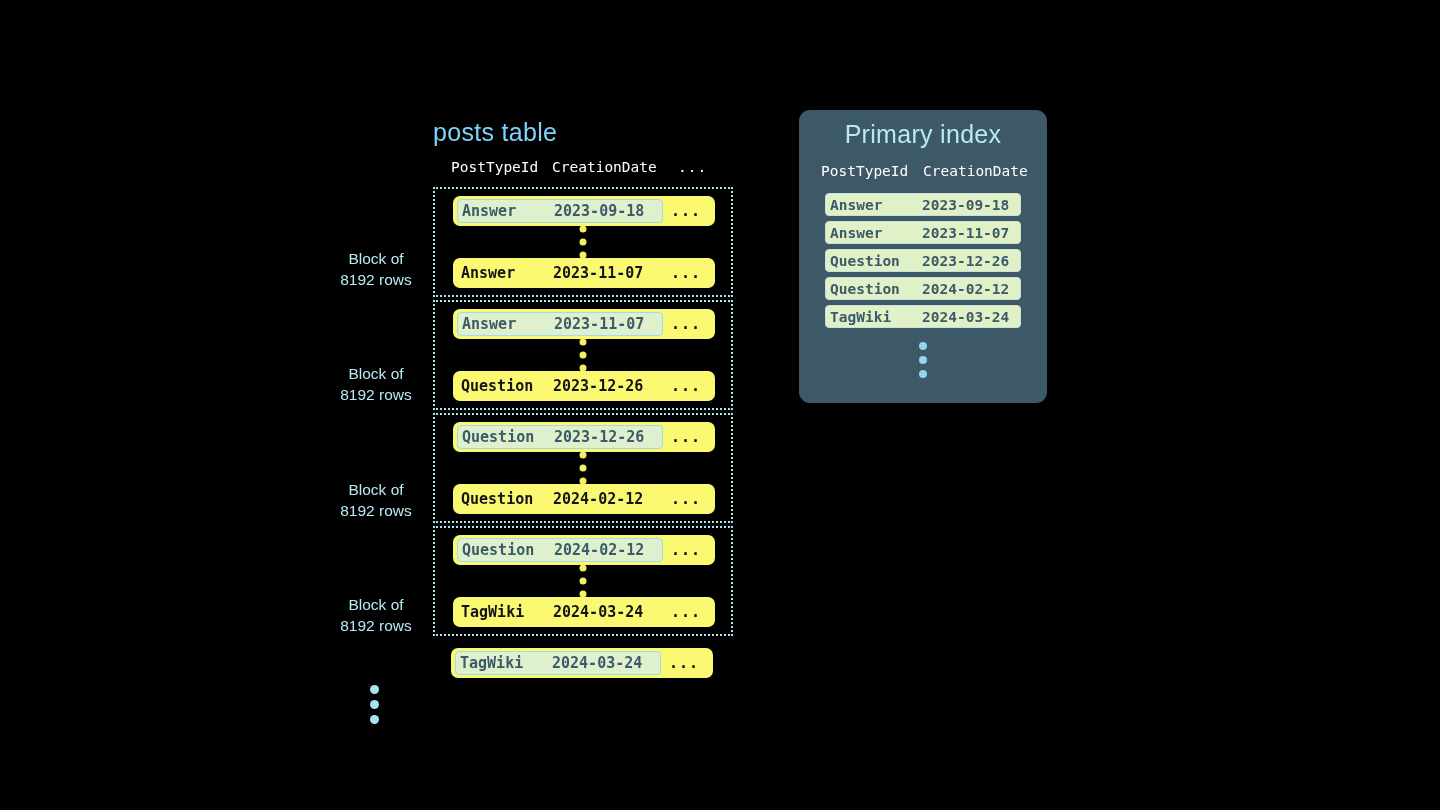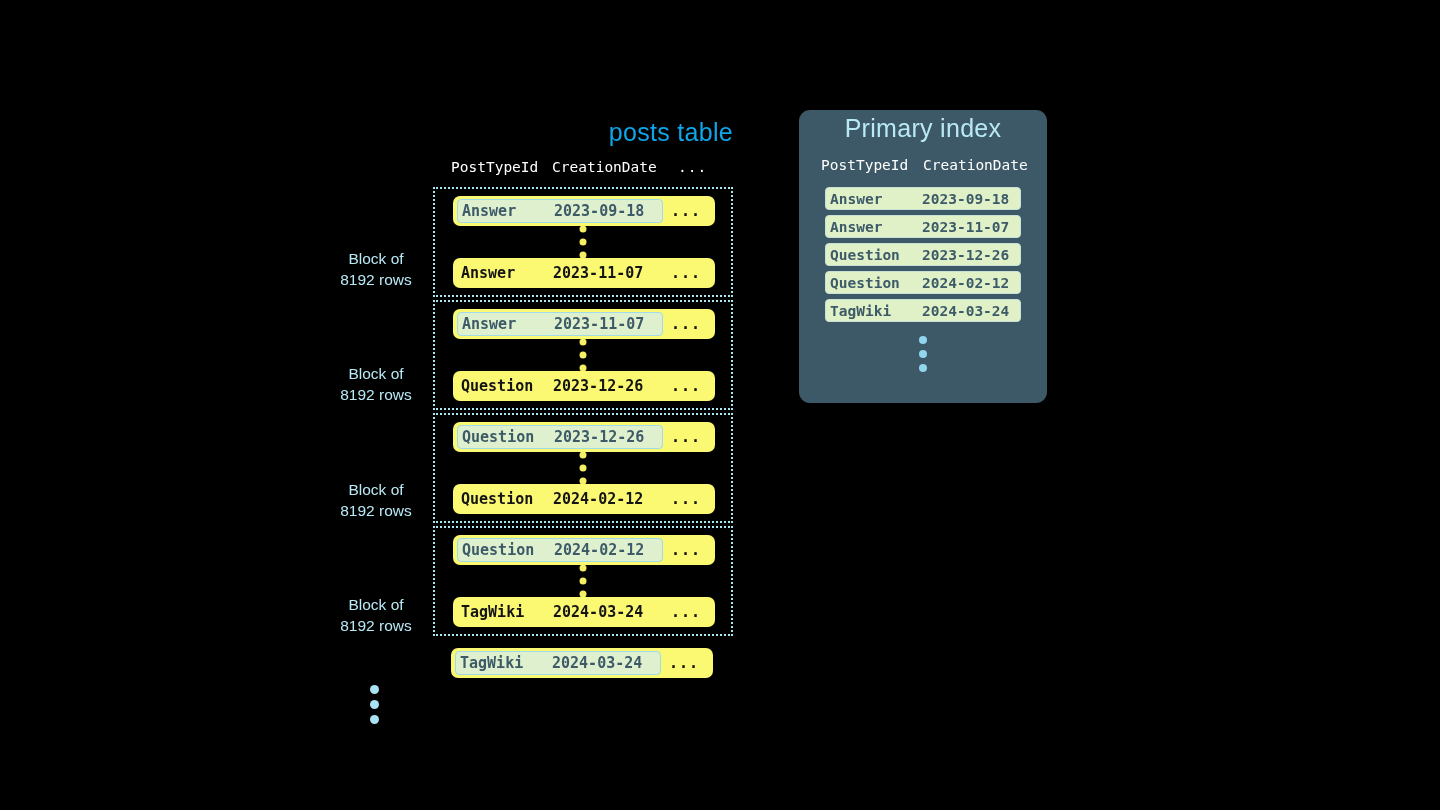--- a/index.html
+++ b/index.html
@@ -23,22 +23,22 @@
   #posts-table {
     position: absolute;
     left: 433px;
     top: 118px;
     width: 300px;
   }
 
   .table-title {
     font-family: "Liberation Sans", sans-serif;
     font-size: 25px;
-    color: #0ea5e9;
-    text-align: right;
+    color: #7dd3fc;
+    text-align: left;
     letter-spacing: 0.3px;
     margin-bottom: 12px;
     white-space: nowrap;
   }
 
   .col-headers {
     position: relative;
     height: 22px;
     font-family: "DejaVu Sans Mono", monospace;
     font-size: 14.5px;
@@ -165,21 +165,21 @@
 
   
   #primary-index {
     position: absolute;
     left: 799px;
     top: 110px;
     width: 248px;
     height: 293px;
     background: #3d5866;
     border-radius: 11px;
-    padding-top: 4px;
+    padding-top: 10px;
   }
 
   .idx-title {
     font-family: "Liberation Sans", sans-serif;
     font-size: 25px;
     color: #b9e9f5;
     text-align: center;
     letter-spacing: 0.3px;
     margin-bottom: 14px;
   }

